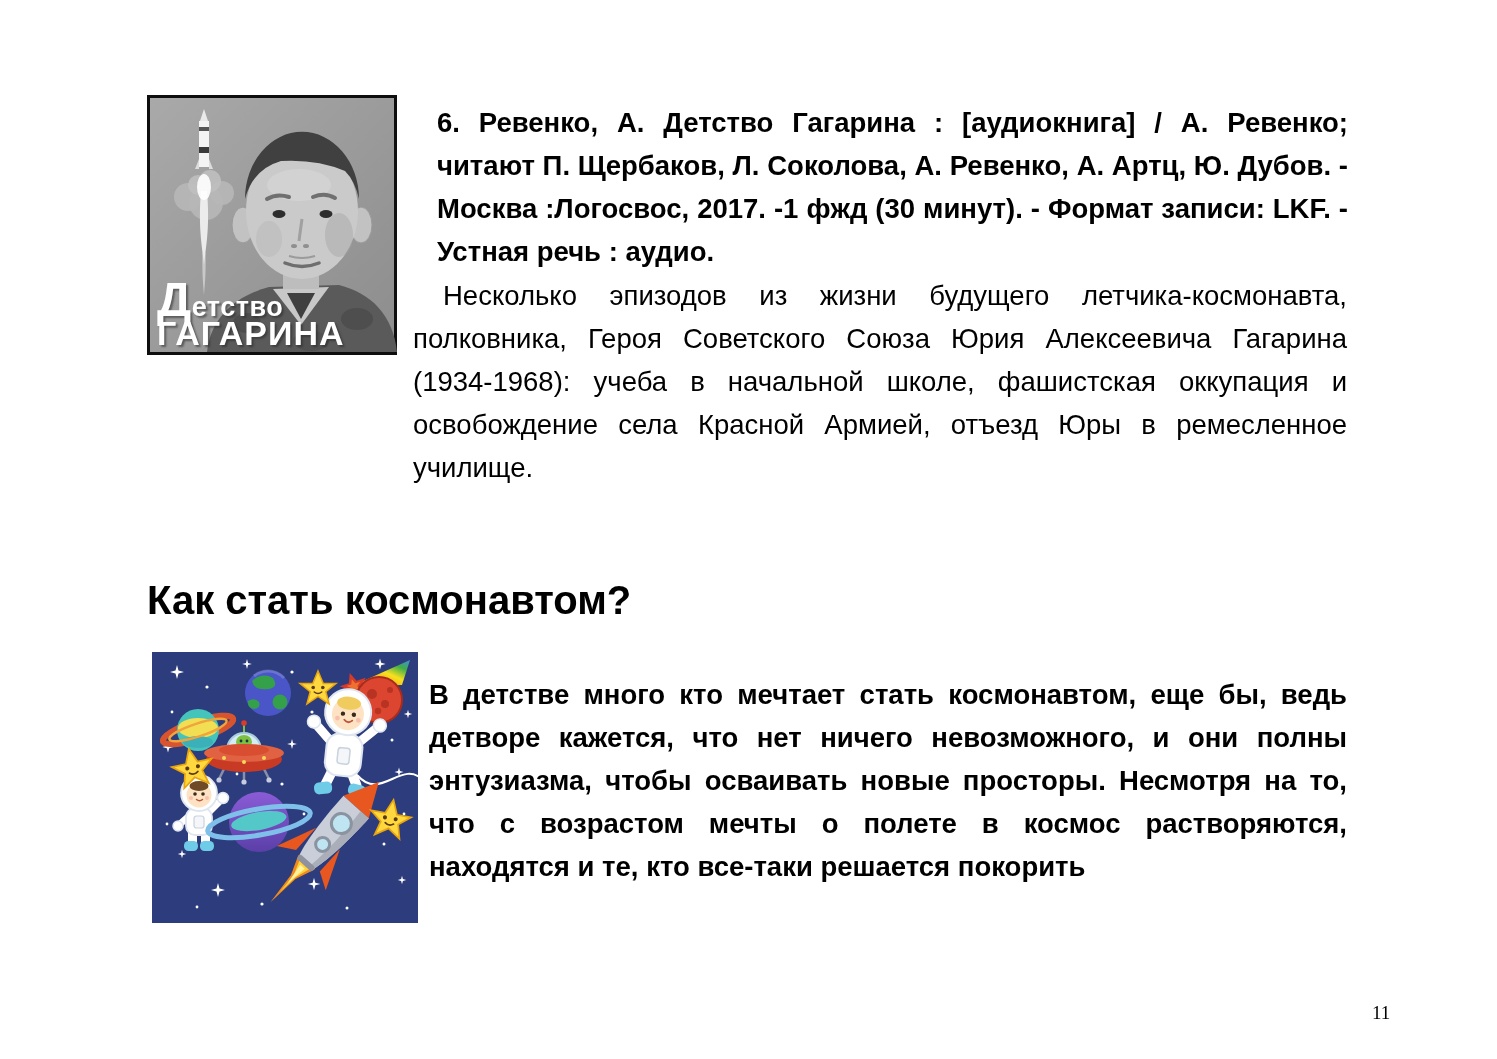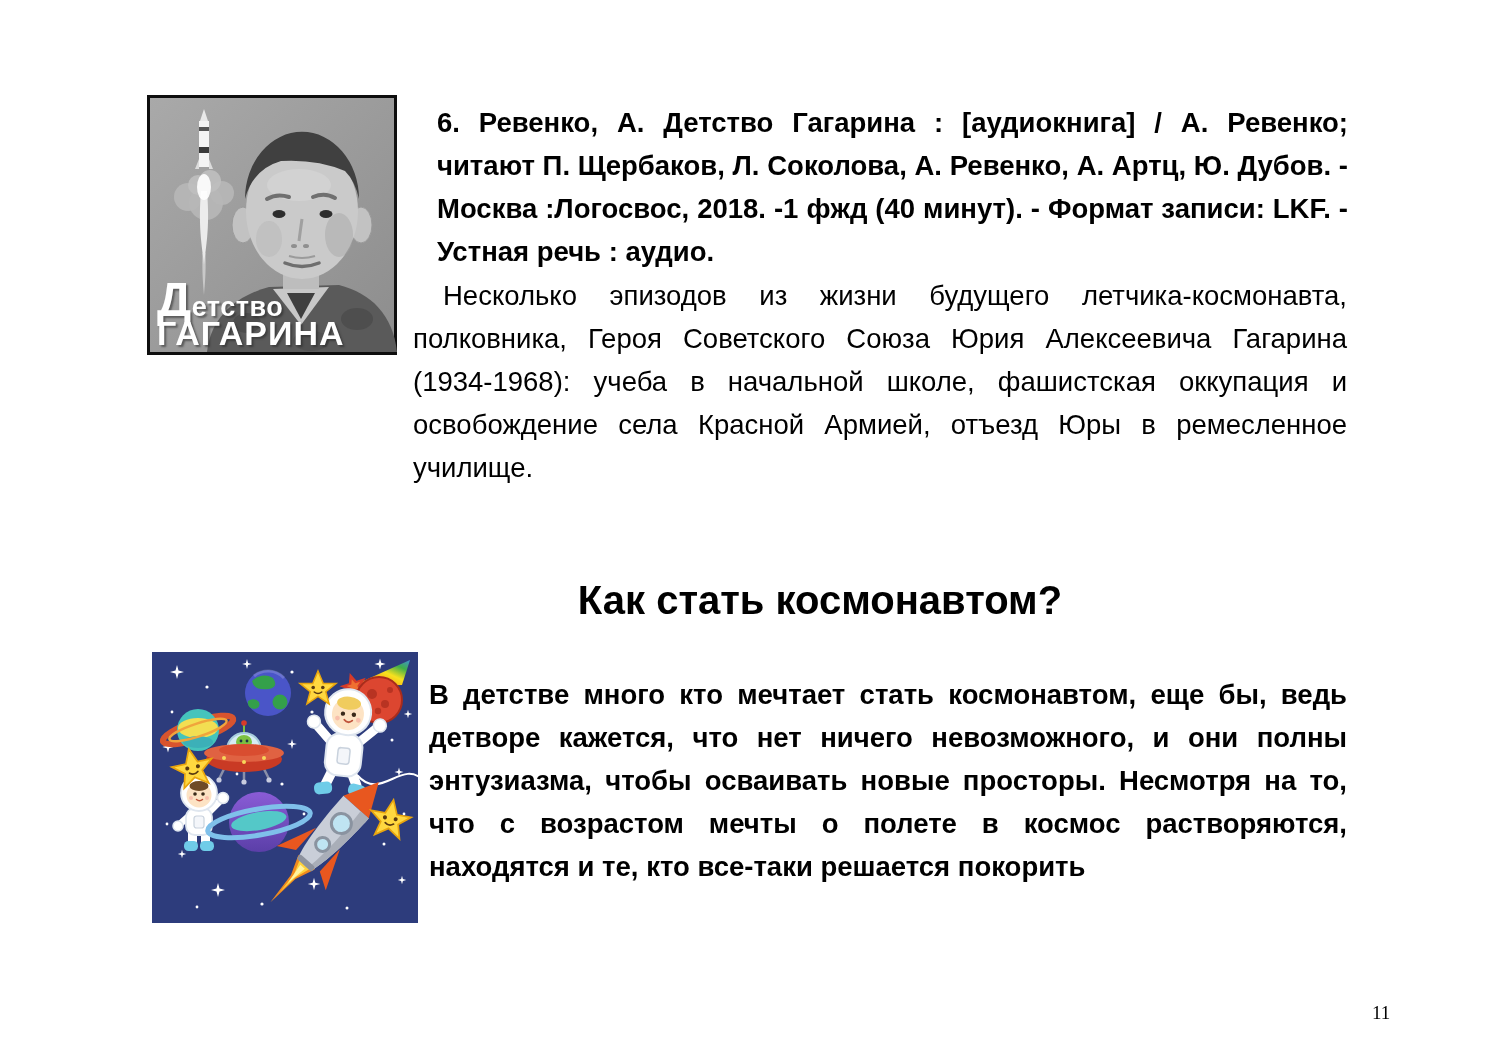--- a/index.html
+++ b/index.html
@@ -12,21 +12,21 @@
     position:absolute;left:437px;top:101px;width:911px;
     font-size:27.5px;font-weight:bold;line-height:43px;text-align:justify;
   }
   .annotation{
     position:absolute;left:413px;top:274px;width:934px;
     font-size:27.5px;font-weight:normal;line-height:43px;text-align:justify;
     text-indent:30px;
   }
   .heading{
     position:absolute;left:147px;top:578px;width:1346px;margin:0;
-    font-size:40px;font-weight:bold;text-align:center;
+    font-size:40px;font-weight:bold;
   }
   .body-text{
     position:absolute;left:429px;top:673px;width:918px;
     font-size:27.5px;font-weight:bold;line-height:43px;text-align:justify;
   }
   .page-number{
     position:absolute;left:1372px;top:1002px;
     font-family:"Liberation Serif",serif;font-size:19px;
   }
   figure{margin:0;padding:0;}
@@ -106,21 +106,21 @@
           <path d="M -5 -24 L -9 -14 L -5 -14 Z" fill="#dcdcdc"></path>
           <path d="M 5 -24 L 9 -14 L 5 -14 Z" fill="#dcdcdc"></path>
         </g>
       </svg>
       <figcaption class="cover-title">
         <span class="cover-line1">Детство</span>
         <span class="cover-line2">ГАГАРИНА</span>
       </figcaption>
     </figure>
 
-    <p class="citation">6. Ревенко, А. Детство Гагарина : [аудиокнига] / А. Ревенко; читают П. Щербаков, Л. Соколова, А. Ревенко, А. Артц, Ю. Дубов. - Москва :Логосвос, 2018. -1 фжд (40 минут). - Формат записи: LKF. - Устная речь : аудио.</p>
+    <p class="citation">6. Ревенко, А. Детство Гагарина : [аудиокнига] / А. Ревенко; читают П. Щербаков, Л. Соколова, А. Ревенко, А. Артц, Ю. Дубов. - Москва :Логосвос, 2017. -1 фжд (30 минут). - Формат записи: LKF. - Устная речь : аудио.</p>
     <p class="annotation">Несколько эпизодов из жизни будущего летчика-космонавта, полковника, Героя Советского Союза Юрия Алексеевича Гагарина (1934-1968): учеба в начальной школе, фашистская оккупация и освобождение села Красной Армией, отъезд Юры в ремесленное училище.</p>
   </section>
 
   <h1 class="heading">Как стать космонавтом?</h1>
 
   <section>
 
     <figure class="space-art">
       <svg width="266" height="271" viewBox="0 0 266 271">
         <defs>

